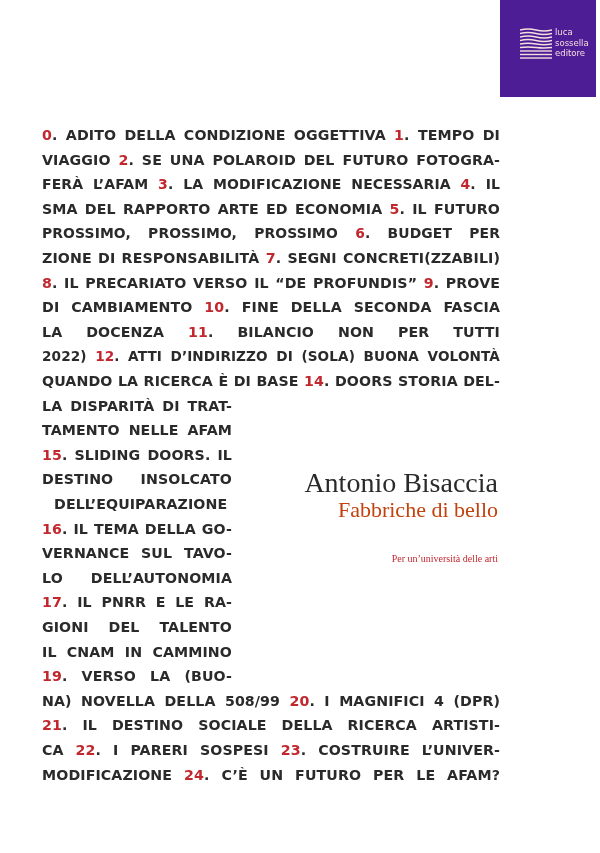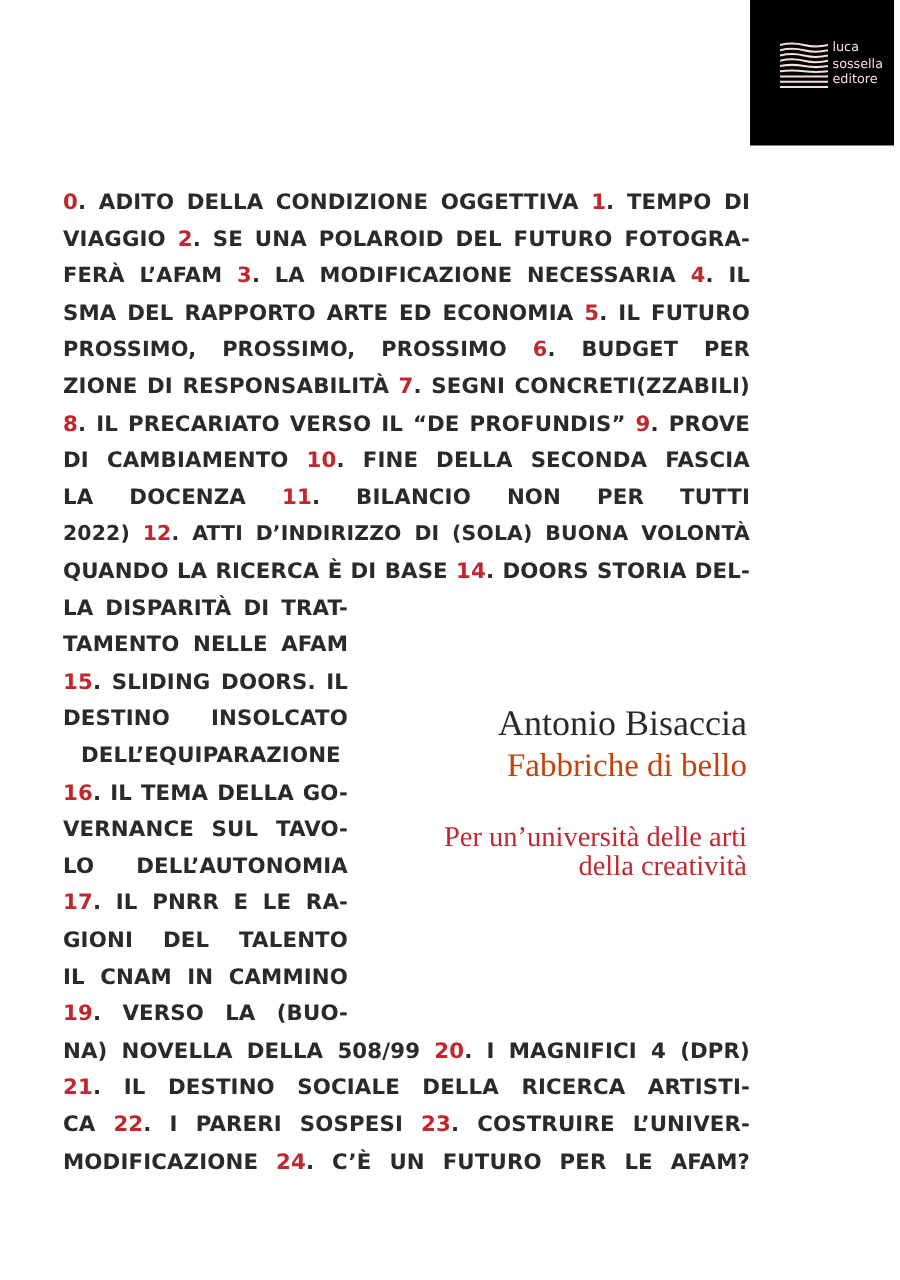--- a/index.html
+++ b/index.html
@@ -13,21 +13,21 @@
       position: relative;
       overflow: hidden;
       font-family: "DejaVu Sans", sans-serif;
     }
     .logo-box {
       position: absolute;
       top: 0;
       left: 500px;
       width: 96px;
       height: 97px;
-      background: #000000;
+      background: #4c1d95;
     }
     .logo-waves {
       position: absolute;
       left: 20px;
       top: 28px;
       width: 32px;
       height: 32px;
     }
     .logo-text {
       position: absolute;
@@ -62,35 +62,35 @@
     .book-info {
       position: absolute;
       left: 270px;
       width: 228px;
       text-align: right;
       font-family: "DejaVu Serif", "Liberation Serif", serif;
     }
     .author {
       top: 470px;
       font-family: "Liberation Serif", serif;
-      font-size: 24px;
+      font-size: 28px;
       color: #2a2a2a;
       line-height: 26px;
     }
     .title {
       top: 497px;
       font-family: "Liberation Serif", serif;
       font-size: 22px;
       color: #c2410c;
       line-height: 26px;
     }
     .subtitle {
       top: 549px;
       font-family: "Liberation Serif", serif;
-      font-size: 19px;
+      font-size: 10px;
       color: #c1272d;
       line-height: 19px;
     }
     .subtitle span { display: block; }
   </style>
 </head>
 <body>
 
 <div class="logo-box">
   <svg class="logo-waves" viewBox="0 0 32 32">
@@ -140,14 +140,13 @@
     <div class="toc-line full" style="top: 690.8px; white-space: normal; overflow: hidden; display: block; height: 20px;"><span>NA) NOVELLA DELLA 508/99 </span><span class="num">20</span><span>. I MAGNIFICI 4 (DPR)</span></div>
     <div class="toc-line full" style="top: 715.4px; white-space: normal; overflow: hidden; display: block; height: 20px;"><span class="num">21</span><span>. IL DESTINO SOCIALE DELLA RICERCA ARTISTI-</span></div>
     <div class="toc-line full" style="top: 740px; white-space: normal; overflow: hidden; display: block; height: 20px;"><span>CA </span><span class="num">22</span><span>. I PARERI SOSPESI </span><span class="num">23</span><span>. COSTRUIRE L’UNIVER-</span></div>
     <div class="toc-line full" style="top: 764.6px; white-space: normal; overflow: hidden; display: block; height: 20px;"><span>MODIFICAZIONE </span><span class="num">24</span><span>. C’È UN FUTURO PER LE AFAM?</span></div>
   </div>
 
 <div class="book-info author">Antonio Bisaccia</div>
 <div class="book-info title">Fabbriche di bello</div>
 <div class="book-info subtitle">
   <span>Per un’università delle arti</span>
-  <span>della creatività</span>
 </div>
 
 </body></html>

